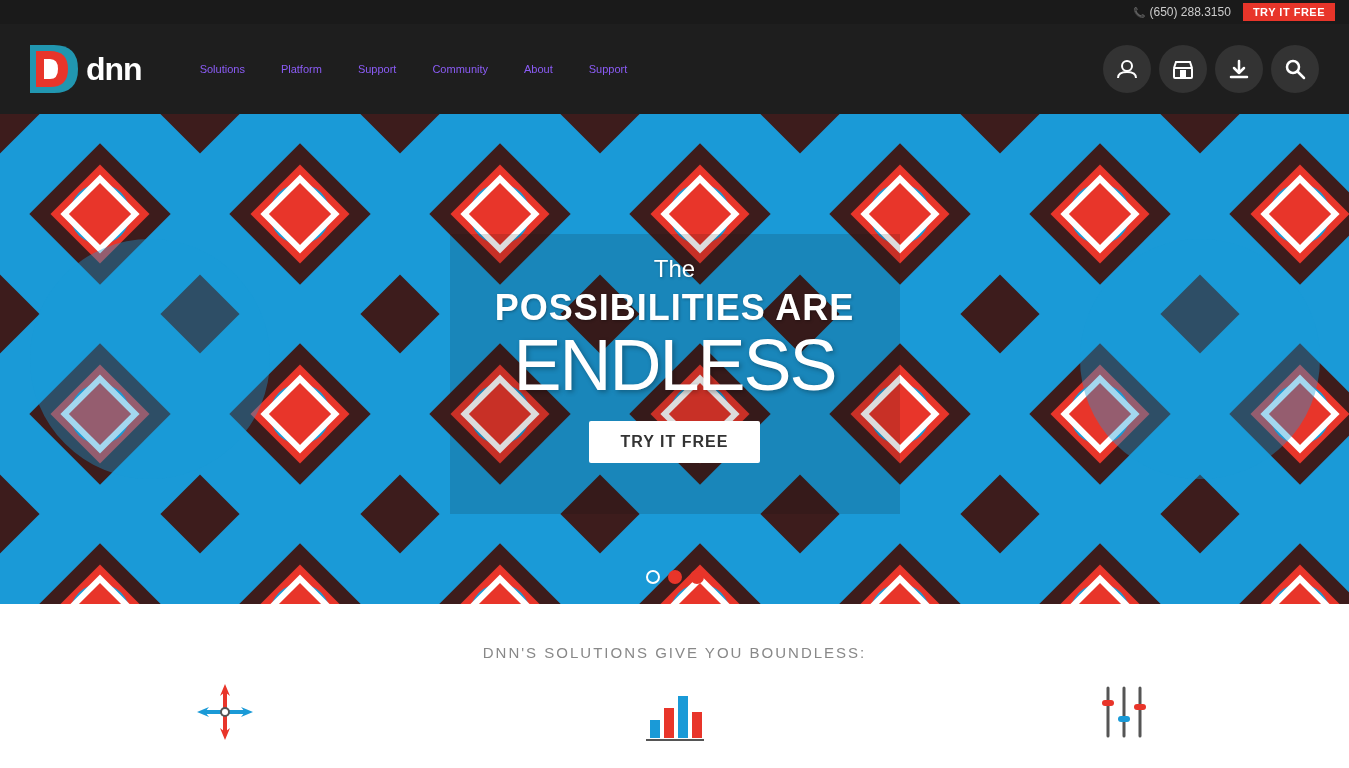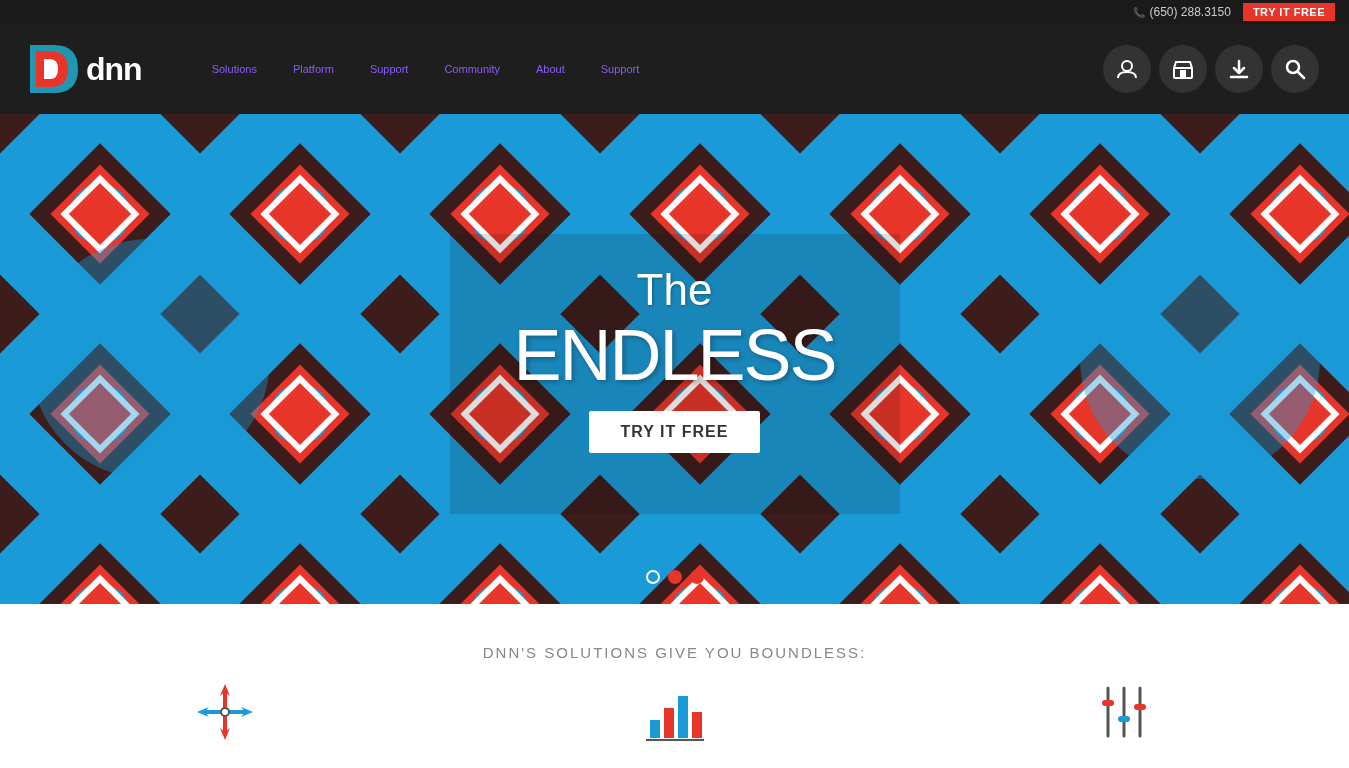--- a/index.html
+++ b/index.html
@@ -37,21 +37,21 @@
       letter-spacing: 0.5px;
     }
 
     
     .navbar {
       background: #1e1e1e;
       height: 90px;
       display: flex;
       align-items: center;
       padding: 0 30px;
-      gap: 12px;
+      gap: 0;
     }
     .logo {
       display: flex;
       align-items: center;
       gap: 8px;
       margin-right: 40px;
     }
     .logo-icon {
       width: 48px;
       height: 48px;
@@ -120,21 +120,21 @@
       inset: 0;
       display: flex;
       flex-direction: column;
       align-items: center;
       justify-content: center;
       text-align: center;
       z-index: 10;
     }
     .hero-the {
       color: white;
-      font-size: 44px;
+      font-size: 24px;
       font-weight: normal;
       margin-bottom: 4px;
       text-shadow: 1px 1px 3px rgba(0,0,0,0.3);
     }
     .hero-possibilities {
       color: white;
       font-size: 36px;
       font-weight: bold;
       text-shadow: 1px 1px 3px rgba(0,0,0,0.3);
       letter-spacing: 1px;
@@ -306,20 +306,21 @@
     <rect width="1349" height="490" fill="url(#geo)"></rect>
 
     <circle cx="150" cy="245" r="120" fill="rgba(26,154,215,0.4)"></circle>
     <circle cx="1200" cy="245" r="120" fill="rgba(26,154,215,0.4)"></circle>
 
     <rect x="450" y="120" width="450" height="280" rx="0" fill="rgba(20,20,20,0.15)"></rect>
   </svg>
 
   <div class="hero-content">
     <div class="hero-the">The</div>
+    <div class="hero-possibilities">POSSIBILITIES ARE</div>
     <div class="hero-endless">ENDLESS</div>
     <button class="hero-cta">TRY IT FREE</button>
   </div>
 
   <div class="hero-dots">
     <div class="dot active"></div>
     <div class="dot filled"></div>
     <div class="dot filled"></div>
   </div>
 </section>

